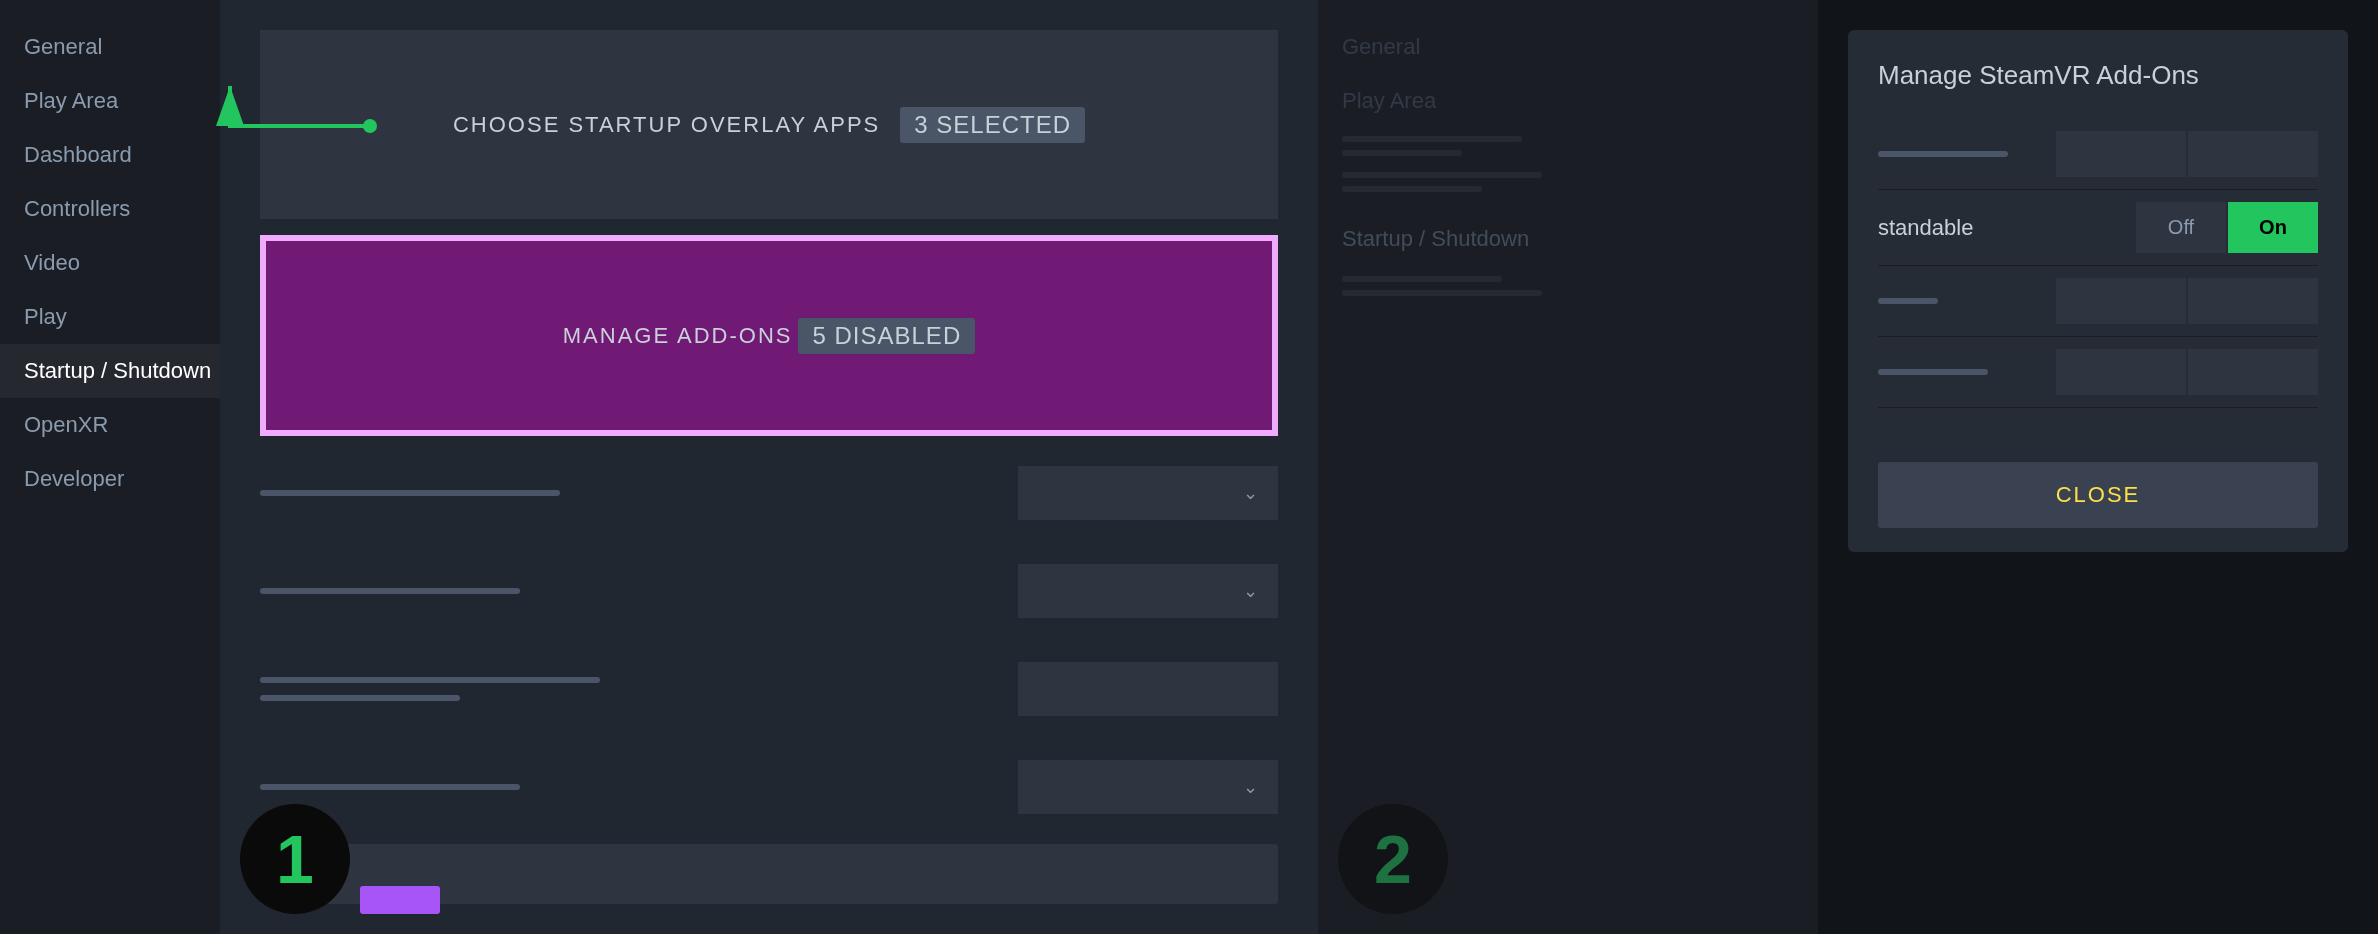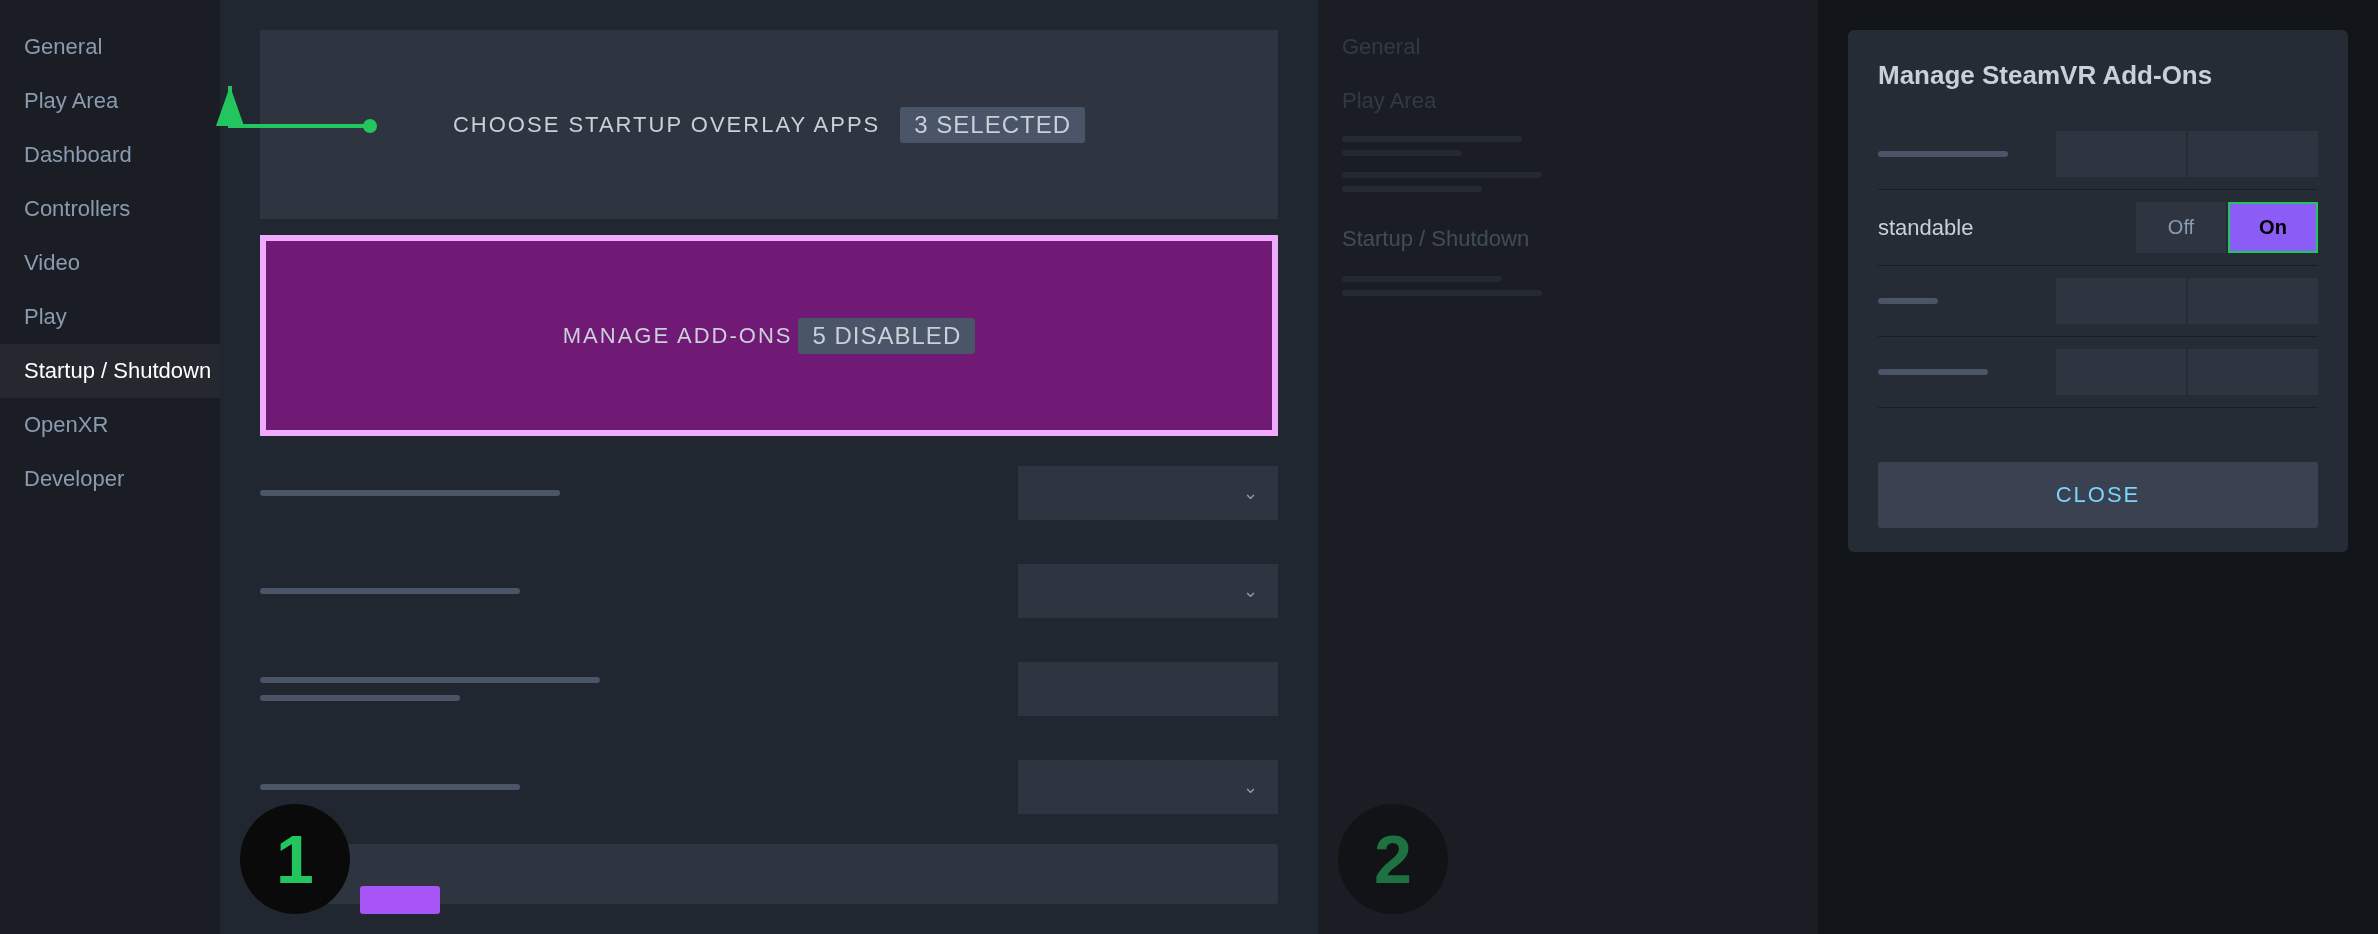--- a/index.html
+++ b/index.html
@@ -217,21 +217,21 @@
       padding: 30px 30px 24px;
       display: flex;
       flex-direction: column;
       gap: 0;
     }
 
     .modal-title {
       color: #c8d0d8;
       font-size: 26px;
       margin-bottom: 28px;
-      font-weight: 700;
+      font-weight: 400;
     }
 
     .addon-row {
       display: flex;
       align-items: center;
       padding: 12px 0;
       gap: 20px;
       border-bottom: 1px solid #1a1e24;
     }
 
@@ -251,41 +251,41 @@
       background: #2e3540;
       border: none;
       color: #8a9bb0;
       padding: 12px 22px;
       font-size: 20px;
       cursor: pointer;
       min-width: 90px;
     }
 
     .toggle-on {
-      background: #8b5cf6;
+      background: #22c55e;
       border: 2px solid #22c55e;
       color: #000;
       padding: 12px 22px;
       font-size: 20px;
       cursor: pointer;
       min-width: 90px;
       font-weight: bold;
     }
 
     .big-toggle-group {
       display: flex;
       gap: 2px;
       margin-left: auto;
     }
 
     .modal-close-btn {
       width: 100%;
       background: #3a4252;
       border: none;
-      color: #7dd3fc;
+      color: #fde047;
       padding: 20px;
       font-size: 22px;
       letter-spacing: 2px;
       cursor: pointer;
       margin-top: 24px;
       border-radius: 3px;
     }
 
     .modal-spacer {
       height: 30px;

